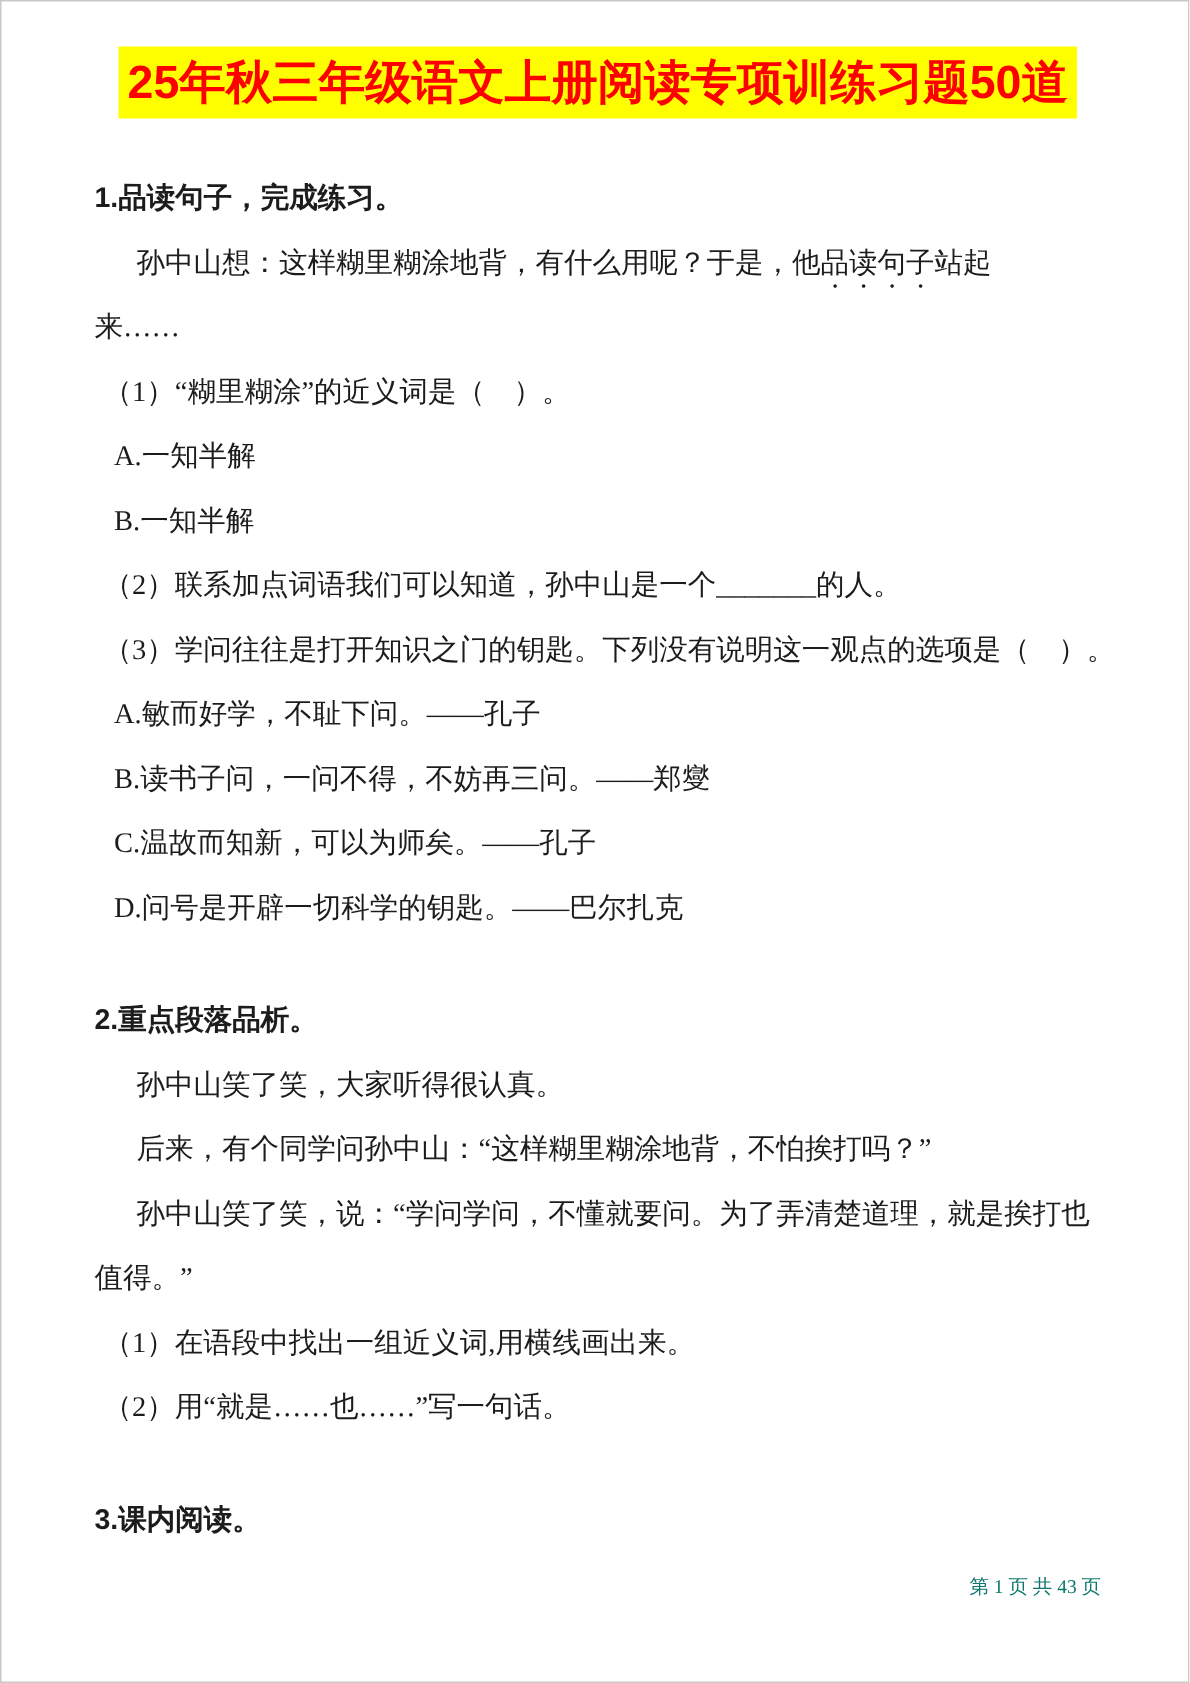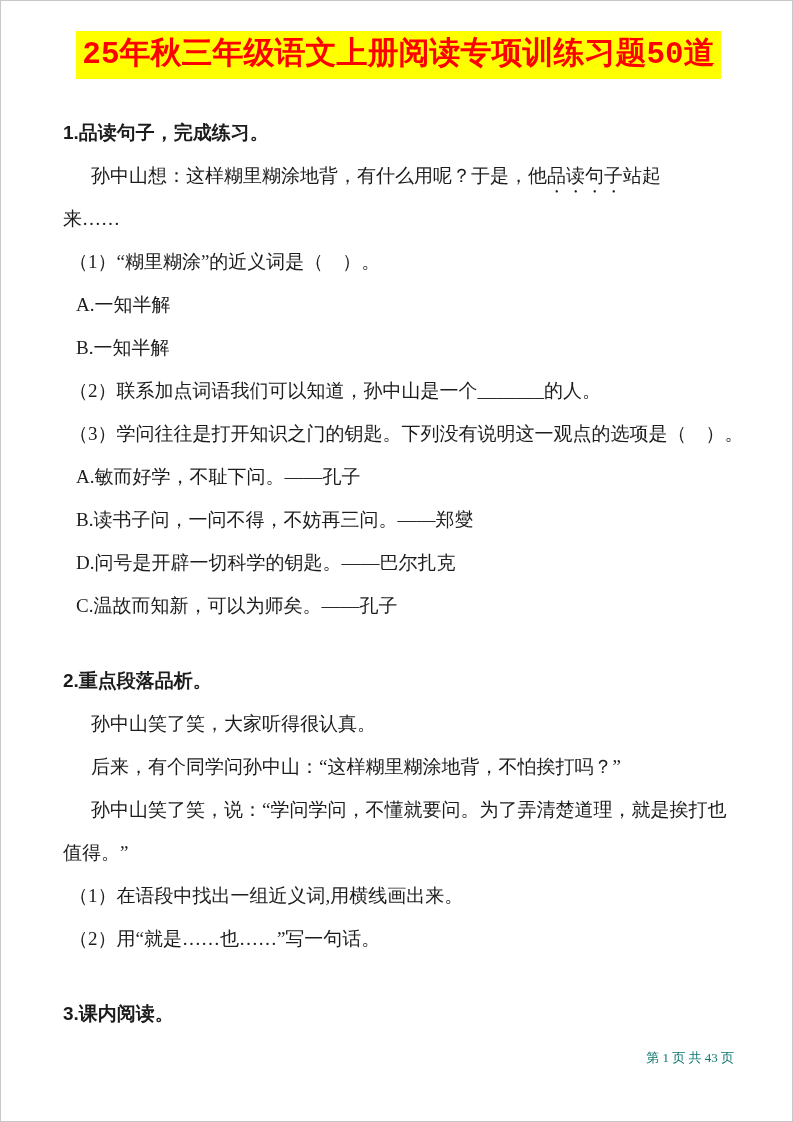--- a/index.html
+++ b/index.html
@@ -16,21 +16,21 @@
     color: #1c1c1c;
   }
   .title-wrap {
     margin-top: 30px;
     height: 48px;
     text-align: center;
     white-space: nowrap;
   }
   .title-highlight {
     display: inline-block;
-    font-family: Liberation Mono, monospace;
+    font-family: Liberation Sans, sans-serif;
     font-weight: bold;
     font-size: 31px;
     line-height: 48px;
     padding: 0 6px;
     letter-spacing: 0px;
   }
   .doc-body { margin-top: 6px; }
   .line {
     display: block;
     font-size: 19px;
@@ -74,22 +74,22 @@
       <div class="line section">1.品读句子，完成练习。</div>
       <div class="line para-indent"><span>孙中山想：这样糊里糊涂地背，有什么用呢？于是，他</span><span class="emph">品读句子</span><span>站起</span></div>
       <div class="line para">来……</div>
       <div class="line question">（1）“糊里糊涂”的近义词是（　）。</div>
       <div class="line option">A.一知半解</div>
       <div class="line option">B.一知半解</div>
       <div class="line question">（2）联系加点词语我们可以知道，孙中山是一个_______的人。</div>
       <div class="line question">（3）学问往往是打开知识之门的钥匙。下列没有说明这一观点的选项是（　）。</div>
       <div class="line option">A.敏而好学，不耻下问。——孔子</div>
       <div class="line option">B.读书子问，一问不得，不妨再三问。——郑燮</div>
+      <div class="line option">C.温故而知新，可以为师矣。——孔子</div>
       <div class="line option">D.问号是开辟一切科学的钥匙。——巴尔扎克</div>
-      <div class="line option">C.温故而知新，可以为师矣。——孔子</div>
       <div class="line section">2.重点段落品析。</div>
       <div class="line para-indent">孙中山笑了笑，大家听得很认真。</div>
       <div class="line para-indent">后来，有个同学问孙中山：“这样糊里糊涂地背，不怕挨打吗？”</div>
       <div class="line para-indent">孙中山笑了笑，说：“学问学问，不懂就要问。为了弄清楚道理，就是挨打也</div>
       <div class="line para">值得。”</div>
       <div class="line question">（1）在语段中找出一组近义词,用横线画出来。</div>
       <div class="line question">（2）用“就是……也……”写一句话。</div>
       <div class="line section">3.课内阅读。</div>
     </div>
 

